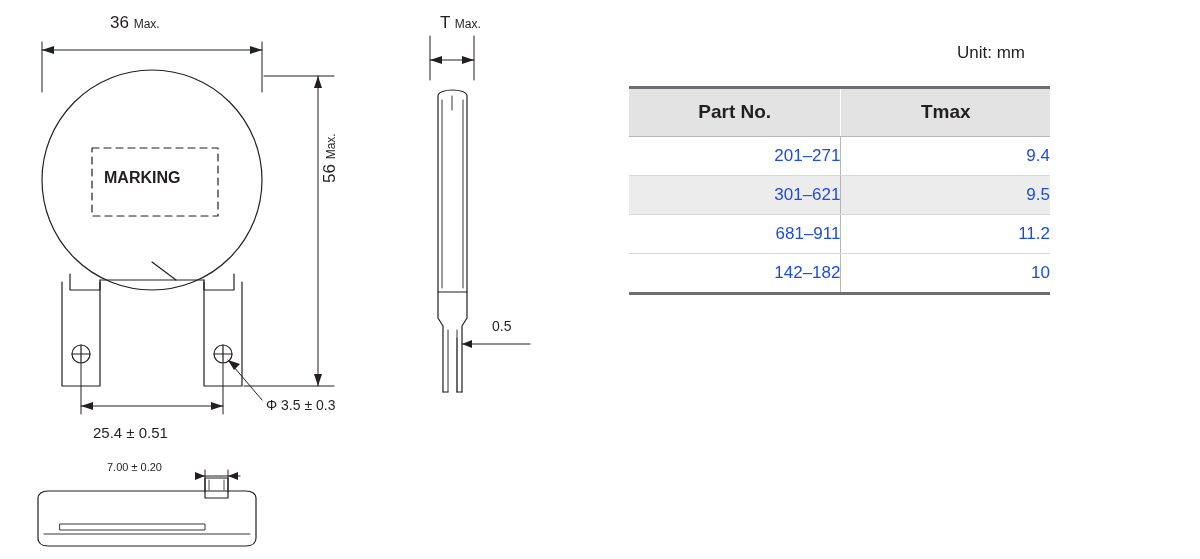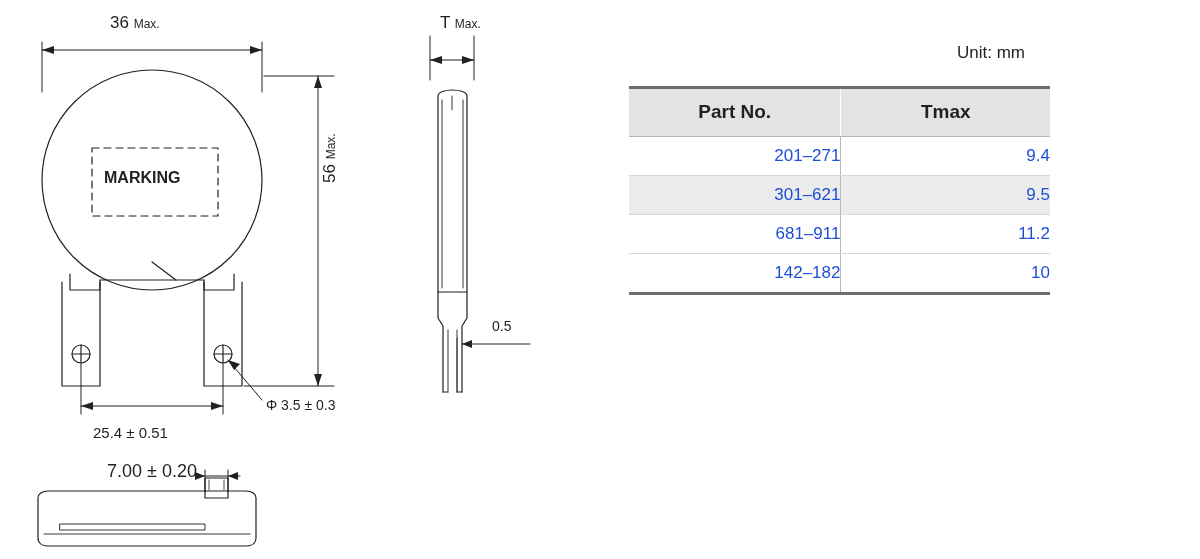--- a/index.html
+++ b/index.html
@@ -37,21 +37,21 @@
   .lbl .sm { font-size: 12px; }
 
   
   #lbl-width        { left: 110px; top: 14px;  font-size: 17px; }
   #lbl-height       { left: 321px; top: 183px; font-size: 17px; transform: rotate(-90deg); transform-origin: left top; }
   #lbl-thickness    { left: 440px; top: 14px;  font-size: 17px; }
   #lbl-marking      { left: 104px; top: 170px; font-size: 16px; font-weight: bold; }
   #lbl-lead-dia     { left: 266px; top: 398px; font-size: 14px; }
   #lbl-lead-space   { left: 93px;  top: 425px; font-size: 15px; }
   #lbl-lead-thick   { left: 492px; top: 319px; font-size: 14px; }
-  #lbl-body-thick   { left: 107px; top: 462px; font-size: 18px; }
+  #lbl-body-thick   { left: 107px; top: 462px; font-size: 11px; }
   #lbl-unit         { left: 957px; top: 44px;  font-size: 17px; text-align: center; }
 
   
   .table-wrap {
     position: absolute;
     left: 629px;
     top: 86px;
     width: 421px;
   }
   table.spec {

